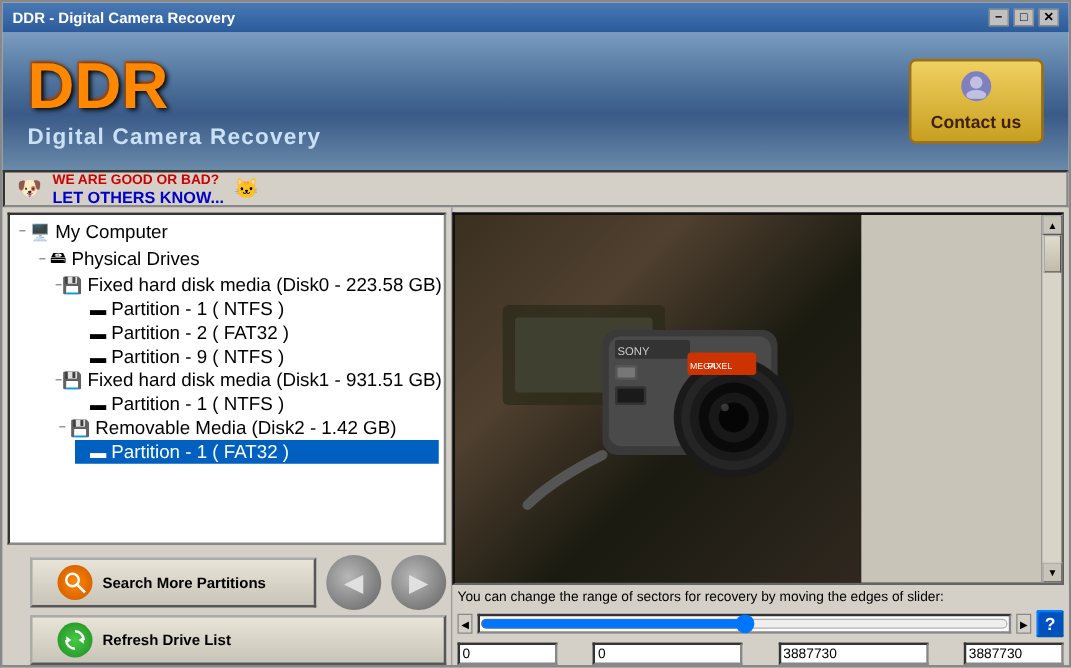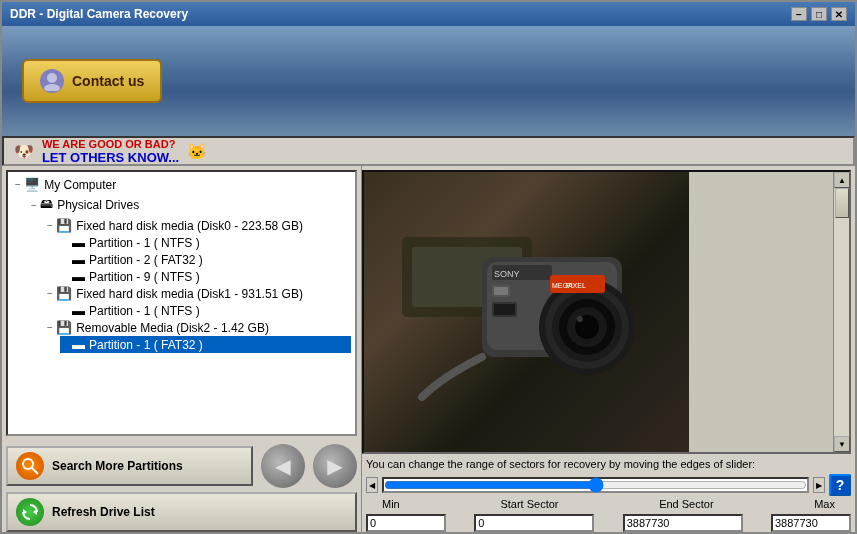--- a/index.html
+++ b/index.html
@@ -76,20 +76,21 @@
       border: 2px solid #a07010;
       border-radius: 6px;
       padding: 8px 16px;
       cursor: pointer;
       display: flex;
       align-items: center;
       gap: 8px;
       font-size: 14px;
       font-weight: bold;
       color: #402000;
+      flex-direction: column;
     }
     .contact-icon {
       width: 24px;
       height: 24px;
       background: #8080c0;
       border-radius: 50%;
       display: flex;
       align-items: center;
       justify-content: center;
       font-size: 14px;
@@ -148,42 +149,43 @@
       width: 12px;
       font-size: 10px;
       color: #555;
       text-align: center;
     }
     .tree-icon {
       margin-right: 4px;
       font-size: 13px;
     }
     .tree-label {
-      font-size: 12px;
+      font-size: 15px;
     }
     .tree-children { padding-left: 16px; }
 
     
     .left-bottom {
       display: flex;
       flex-direction: column;
       gap: 4px;
       padding: 4px;
     }
     .action-btn {
       display: flex;
       align-items: center;
       gap: 8px;
       background: linear-gradient(to bottom, #e8e4d8, #c8c4b8);
       border: 2px outset #aaa;
-      padding: 4px 8px;
+      padding: 4px 20px;
       cursor: pointer;
       font-size: 12px;
       font-weight: bold;
       color: #000;
+      margin-left: 18px;
     }
     .btn-icon {
       width: 28px;
       height: 28px;
       border-radius: 50%;
       display: flex;
       align-items: center;
       justify-content: center;
       font-size: 16px;
     }
@@ -371,20 +373,24 @@
 <div class="title-bar">
   <span>DDR - Digital Camera Recovery</span>
   <div class="title-bar-controls">
     <div class="title-btn">−</div>
     <div class="title-btn">□</div>
     <div class="title-btn">✕</div>
   </div>
 </div>
 
 <div class="header">
+  <div class="header-left">
+    <div class="ddr-logo">DDR</div>
+    <div class="header-subtitle">Digital Camera Recovery</div>
+  </div>
   <button class="contact-btn">
     <div class="contact-icon">
       <svg width="20" height="20" viewBox="0 0 20 20">
         <ellipse cx="10" cy="7" rx="5" ry="5" fill="#c0c0e0"></ellipse>
         <ellipse cx="10" cy="17" rx="8" ry="4" fill="#c0c0e0"></ellipse>
       </svg>
     </div>
     <span>Contact us</span>
   </button>
 </div>
@@ -562,26 +568,20 @@
     <div class="slider-area">
       <div class="slider-desc">You can change the range of sectors for recovery by moving the edges of slider:</div>
       <div class="slider-container">
         <div class="slider-arrow">◀</div>
         <div class="slider-track">
           <input type="range" style="width: 100%; height: 12px;" value="50">
         </div>
         <div class="slider-arrow">▶</div>
         <div class="help-btn">?</div>
       </div>
-      <div class="slider-labels">
-        <span>Min</span>
-        <span>Start Sector</span>
-        <span>End Sector</span>
-        <span>Max</span>
-      </div>
       <div class="slider-inputs">
         <div class="slider-input-group">
           <input class="slider-input" type="text" value="0" style="">
         </div>
         <div style="flex:1;"></div>
         <div class="slider-input-group">
           <input class="slider-input slider-input-wide" type="text" value="0" style="">
         </div>
         <div style="flex:1;"></div>
         <div class="slider-input-group">

